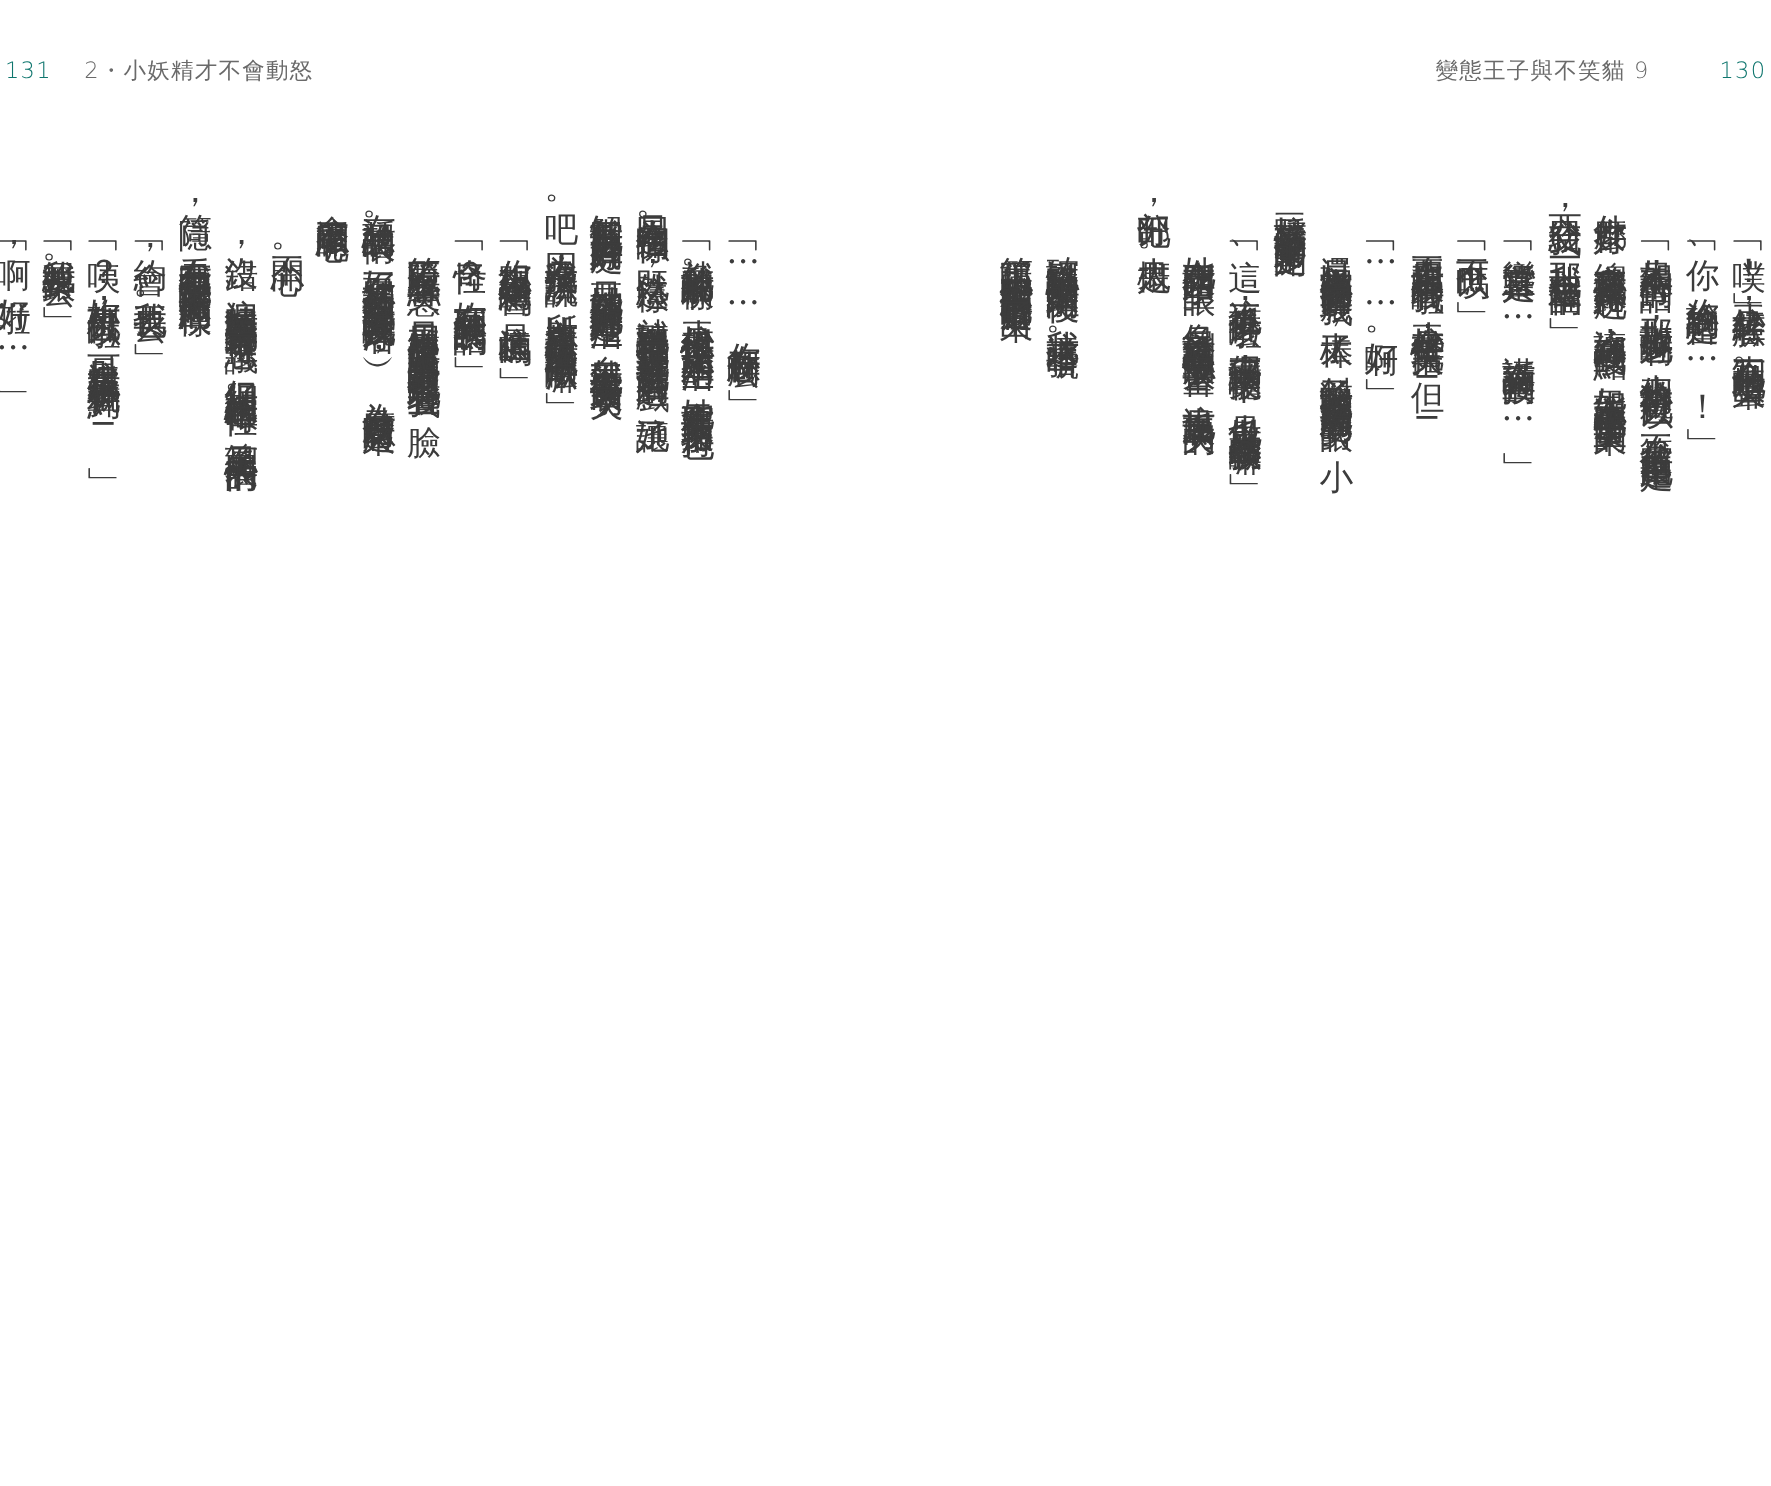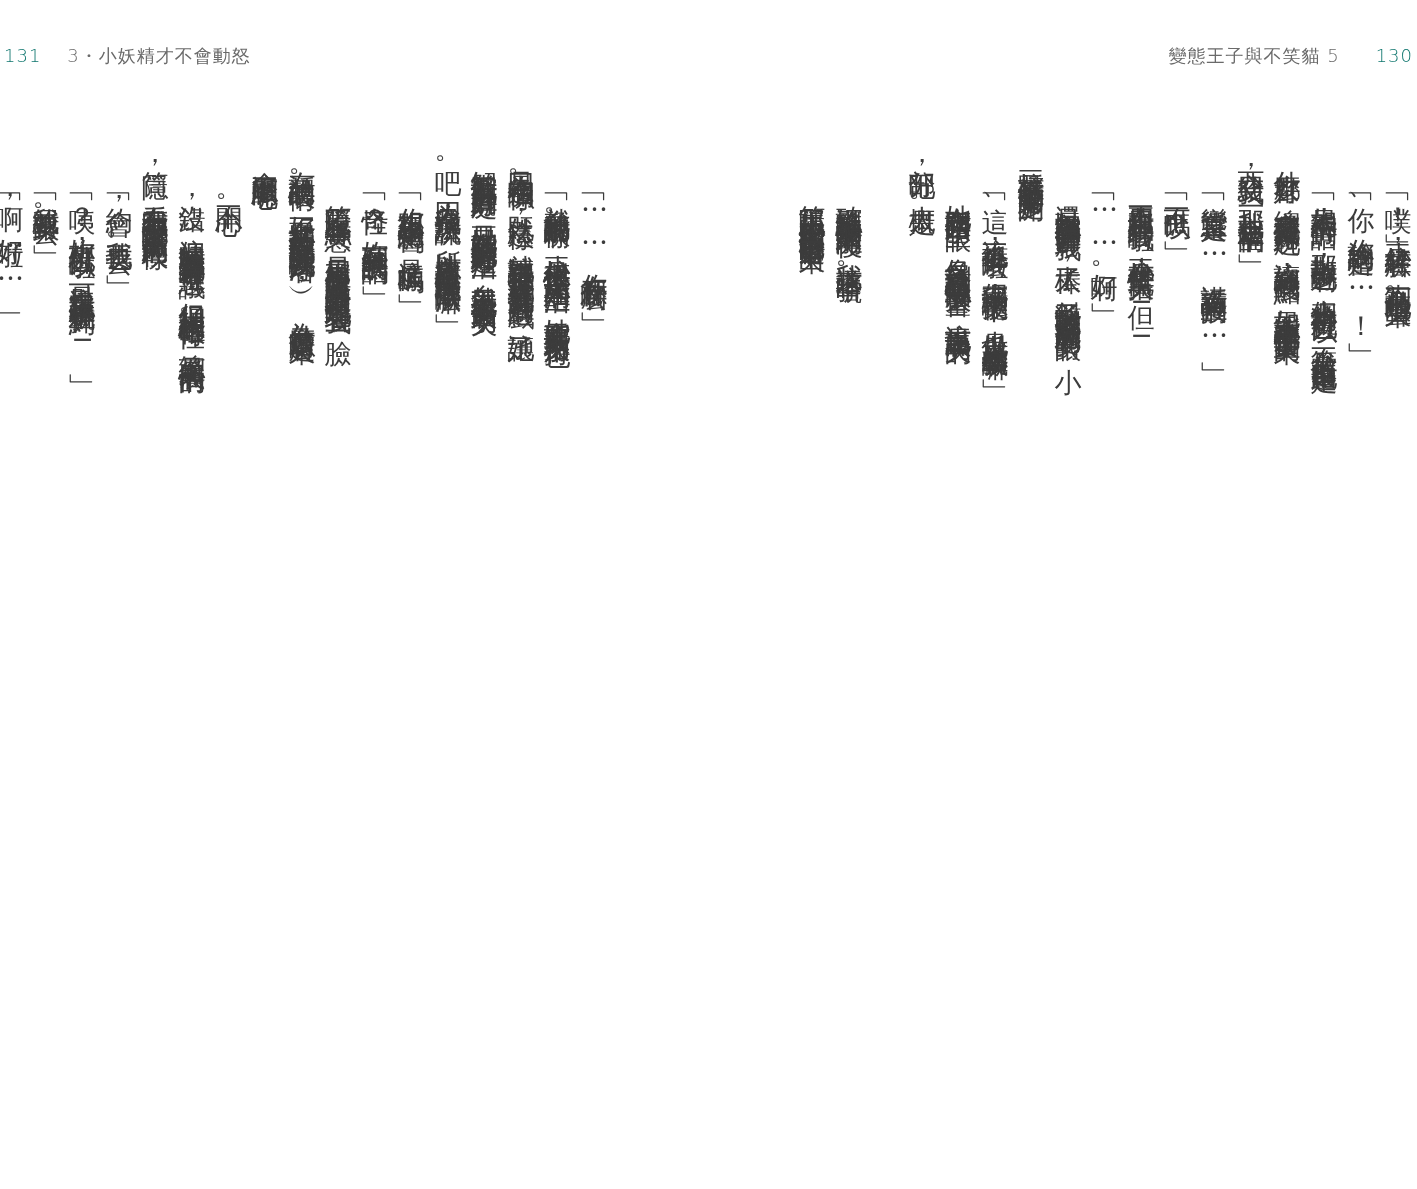--- a/index.html
+++ b/index.html
@@ -9,40 +9,40 @@
     color: #3a3a3a;
   }
   .header {
     position: absolute; top: 44px; font-size: 18px; color: #6a6a6a;
     font-family: "DejaVu Sans", "Liberation Sans", sans-serif; letter-spacing: 1px;
     font-weight: 300;
   }
   .header-left { left: 4px; }
   .header-right { right: 4px; }
   .header .num { color: #0f766e; margin: 0 26px 0 0; }
-  .header-right .num { margin: 0 0 0 36px; }
+  .header-right .num { margin: 0 0 0 56px; }
   .col {
     position: absolute;
     writing-mode: vertical-rl;
     text-orientation: upright;
     font-size: 27px;
     line-height: 30px;
     letter-spacing: 2.2px;
     color: #3c3c3c;
     white-space: nowrap;
   }
 </style>
 </head>
 <body>
 
 <div class="header header-left">
-  <span class="num">131</span><span>3・小妖精才不會動怒</span>
+  <span class="num">131</span><span>2・小妖精才不會動怒</span>
 </div>
 <div class="header header-right">
-  <span>變態王子與不笑貓 5</span><span class="num">130</span>
+  <span>變態王子與不笑貓 9</span><span class="num">130</span>
 </div>
 
 <div class="col" style="left:1383px;top:184px">「噗！」小豆梓紅著臉，克制不住地噴出聲來。</div>
 <div class="col" style="left:1346px;top:184px">「你、你說的約會是……！」</div>
 <div class="col" style="left:1309px;top:184px">「如果約會不行的話，那散散步也好啊，來個小狗競賽也可以，不管是放任自由跑還是</div>
 <div class="col" style="left:1272px;top:150px">什麼都好！總之我就是要跟妳一起玩，讓妳知道我的優點，如果能讓小豆梓把那份重要的東</div>
 <div class="col" style="left:1236px;top:150px">西交給我，那我一定會很幸福的！」</div>
 <div class="col" style="left:1199px;top:184px">「變態還真是……講話有夠直接的……」</div>
 <div class="col" style="left:1162px;top:184px">「不可以嗎？」</div>
 <div class="col" style="left:1126px;top:184px">不要用那種眼神看我啦，小豆梓有些驚慌失措，但──</div>

